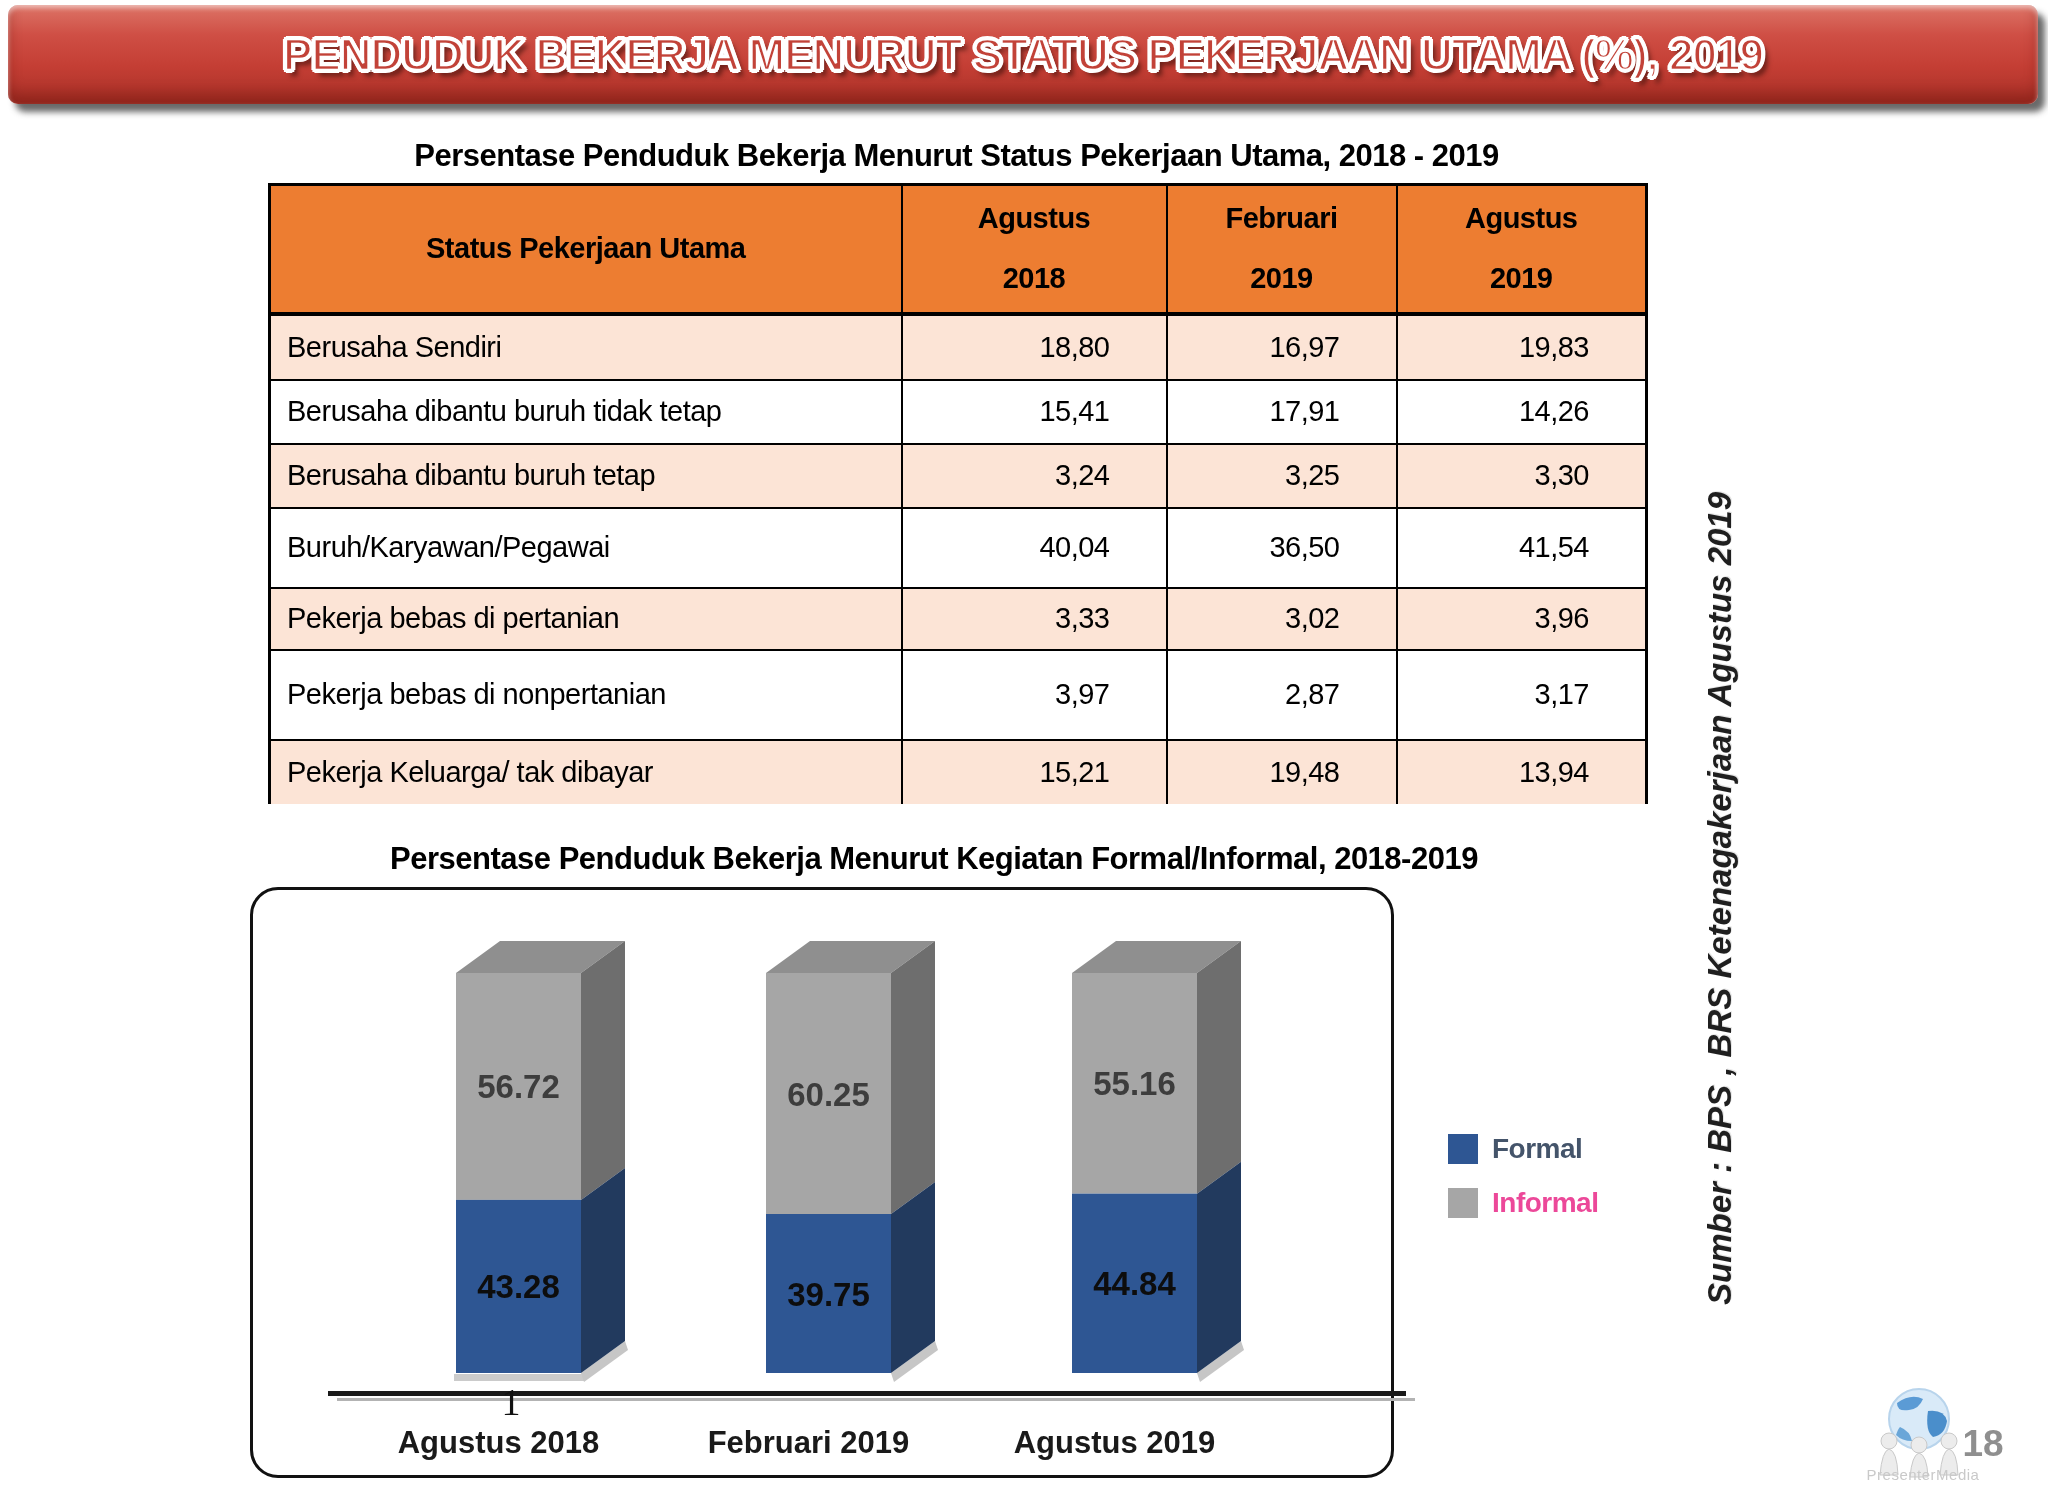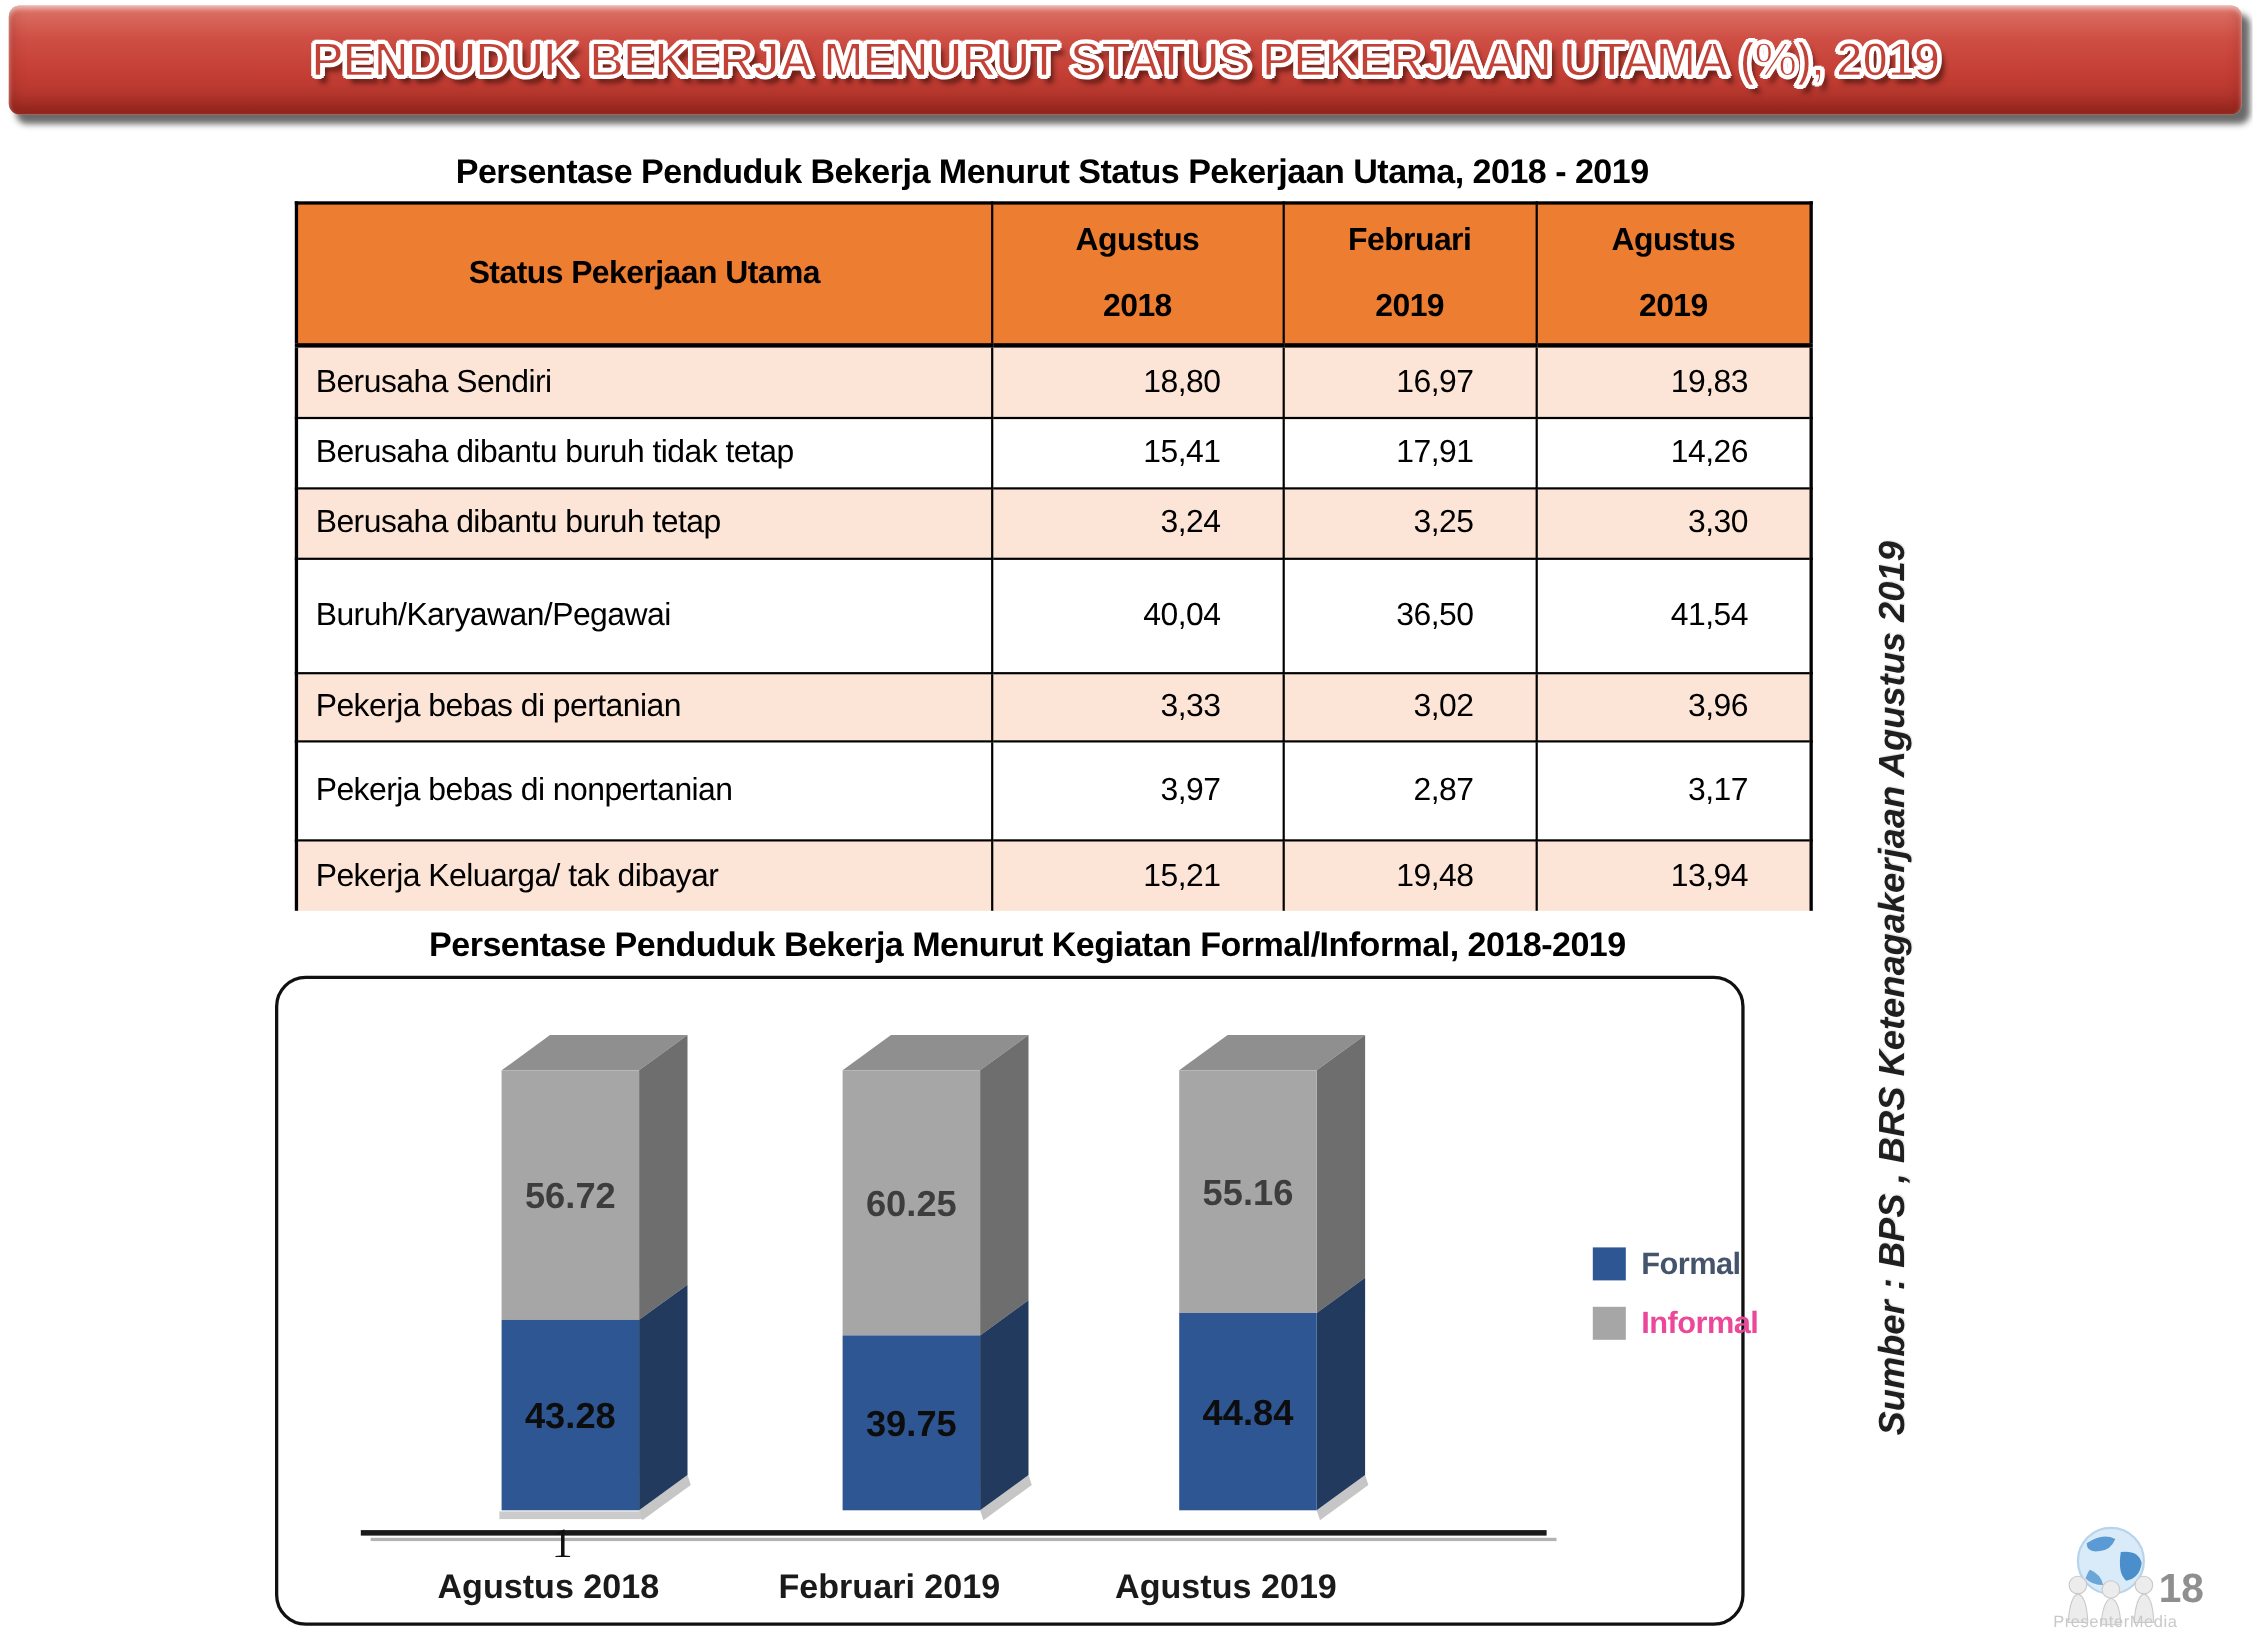--- a/index.html
+++ b/index.html
@@ -39,29 +39,29 @@
     font-weight:bold; height:129px; white-space:pre-line; line-height:2.05; vertical-align:middle;
   }
   #status-table td { border:2px solid #000; vertical-align:middle; }
   #status-table td.cell-label { text-align:left; padding-left:16px; }
   #status-table td.cell-value { text-align:right; padding-right:56px;margin-left:44px; }
   #status-table tbody tr:nth-child(odd) td { background:#FCE4D6; }
   #status-table tbody tr:nth-child(even) td { background:#ffffff; }
   #status-table tbody tr:nth-child(1) { height:66px; }
   #status-table tbody tr:nth-child(2) { height:64px; }
   #status-table tbody tr:nth-child(3) { height:64px; }
-  #status-table tbody tr:nth-child(4) { height:104px; }
+  #status-table tbody tr:nth-child(4) { height:80px; }
   #status-table tbody tr:nth-child(5) { height:62px; }
   #status-table tbody tr:nth-child(6) { height:90px; }
   #status-table tbody tr:nth-child(7) { height:64px; }
   #status-table tbody tr:last-child td { border-bottom:none; }
 
   
   #chart-box {
-    position:absolute; left:250px; top:887px; width:1336px; height:591px;
+    position:absolute; left:250px; top:887px; width:1144px; height:591px;
     border:3px solid #111; border-radius:28px; background:#fff;
   }
   #bars-svg { position:absolute; left:0; top:0; width:1368px; height:591px; }
 
   #legend { position:absolute; left:1448px; top:1133px; }
   .legend-item { display:flex; align-items:center; margin-bottom:22px;text-align:right; }
   .legend-swatch { width:30px; height:30px; margin-right:14px; }
   .legend-label { font-size:28px; font-weight:600; color:#44546A; letter-spacing:-0.5px; }
 
   

